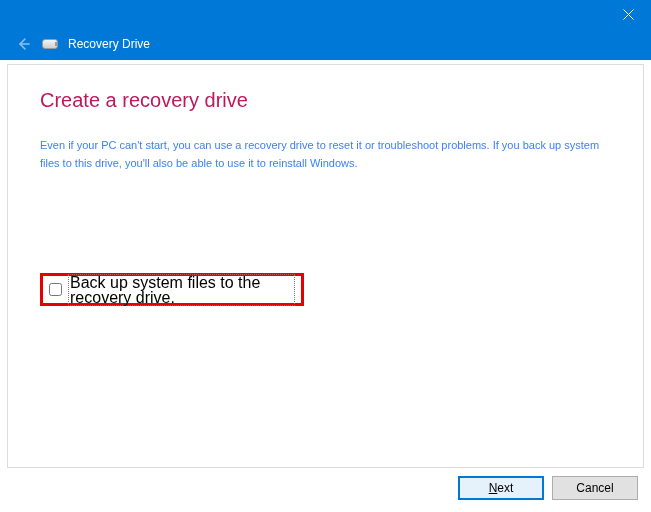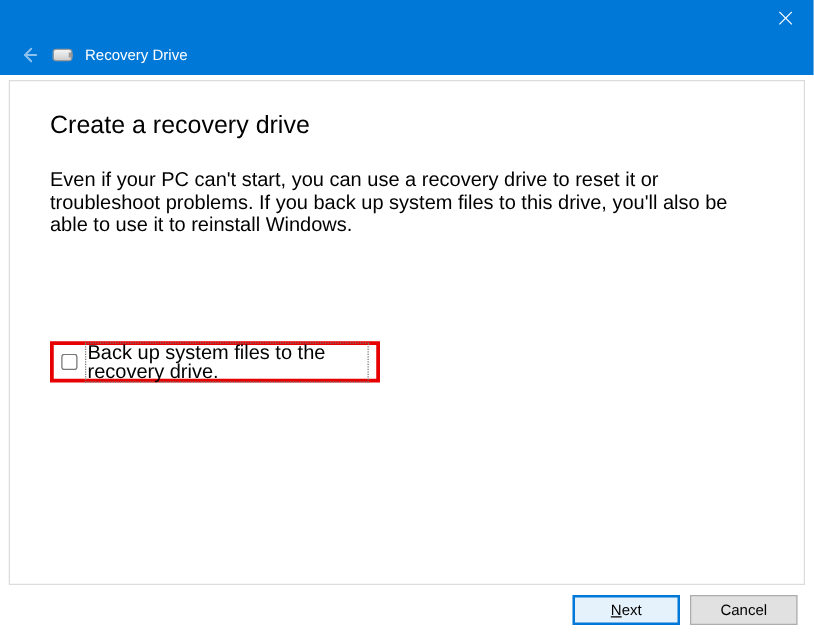--- a/index.html
+++ b/index.html
@@ -82,28 +82,28 @@
     left: 7px;
     right: 7px;
     top: 64px;
     bottom: 44px;
     background: #ffffff;
     border: 1px solid #dcdcdc;
     box-sizing: border-box;
     padding: 24px 32px 0 32px;
   }
   .page-title {
-    color: #000000;
+    color: #be185d;
     font-size: 20px;
     font-weight: 400;
     margin: 0 0 24px 0;
   }
   .desc {
-    color: #000000;
-    font-size: 16px;
+    color: #3b82f6;
+    font-size: 11px;
     line-height: 18px;
     max-width: 560px;
   }
   .option-hl {
     position: absolute;
     left: 32px;
     top: 208px;
     width: 264px;
     height: 33px;
     border: 3px solid #e60000;

